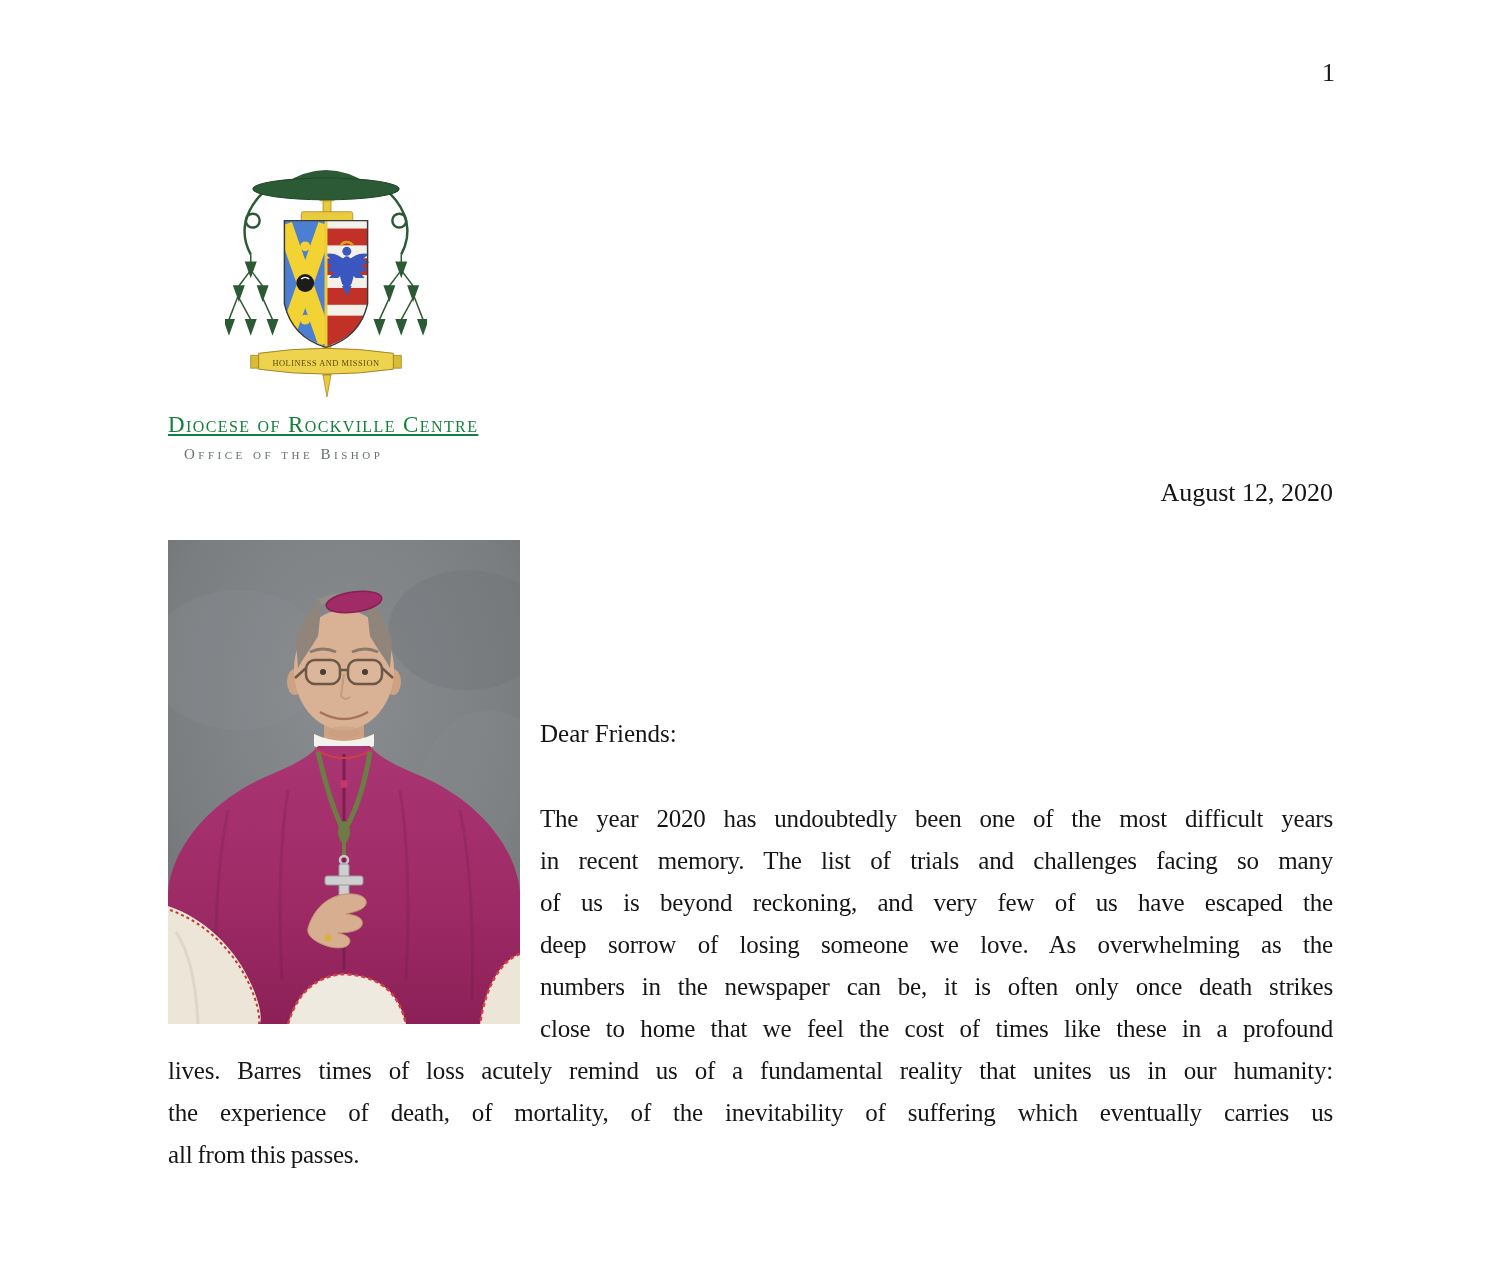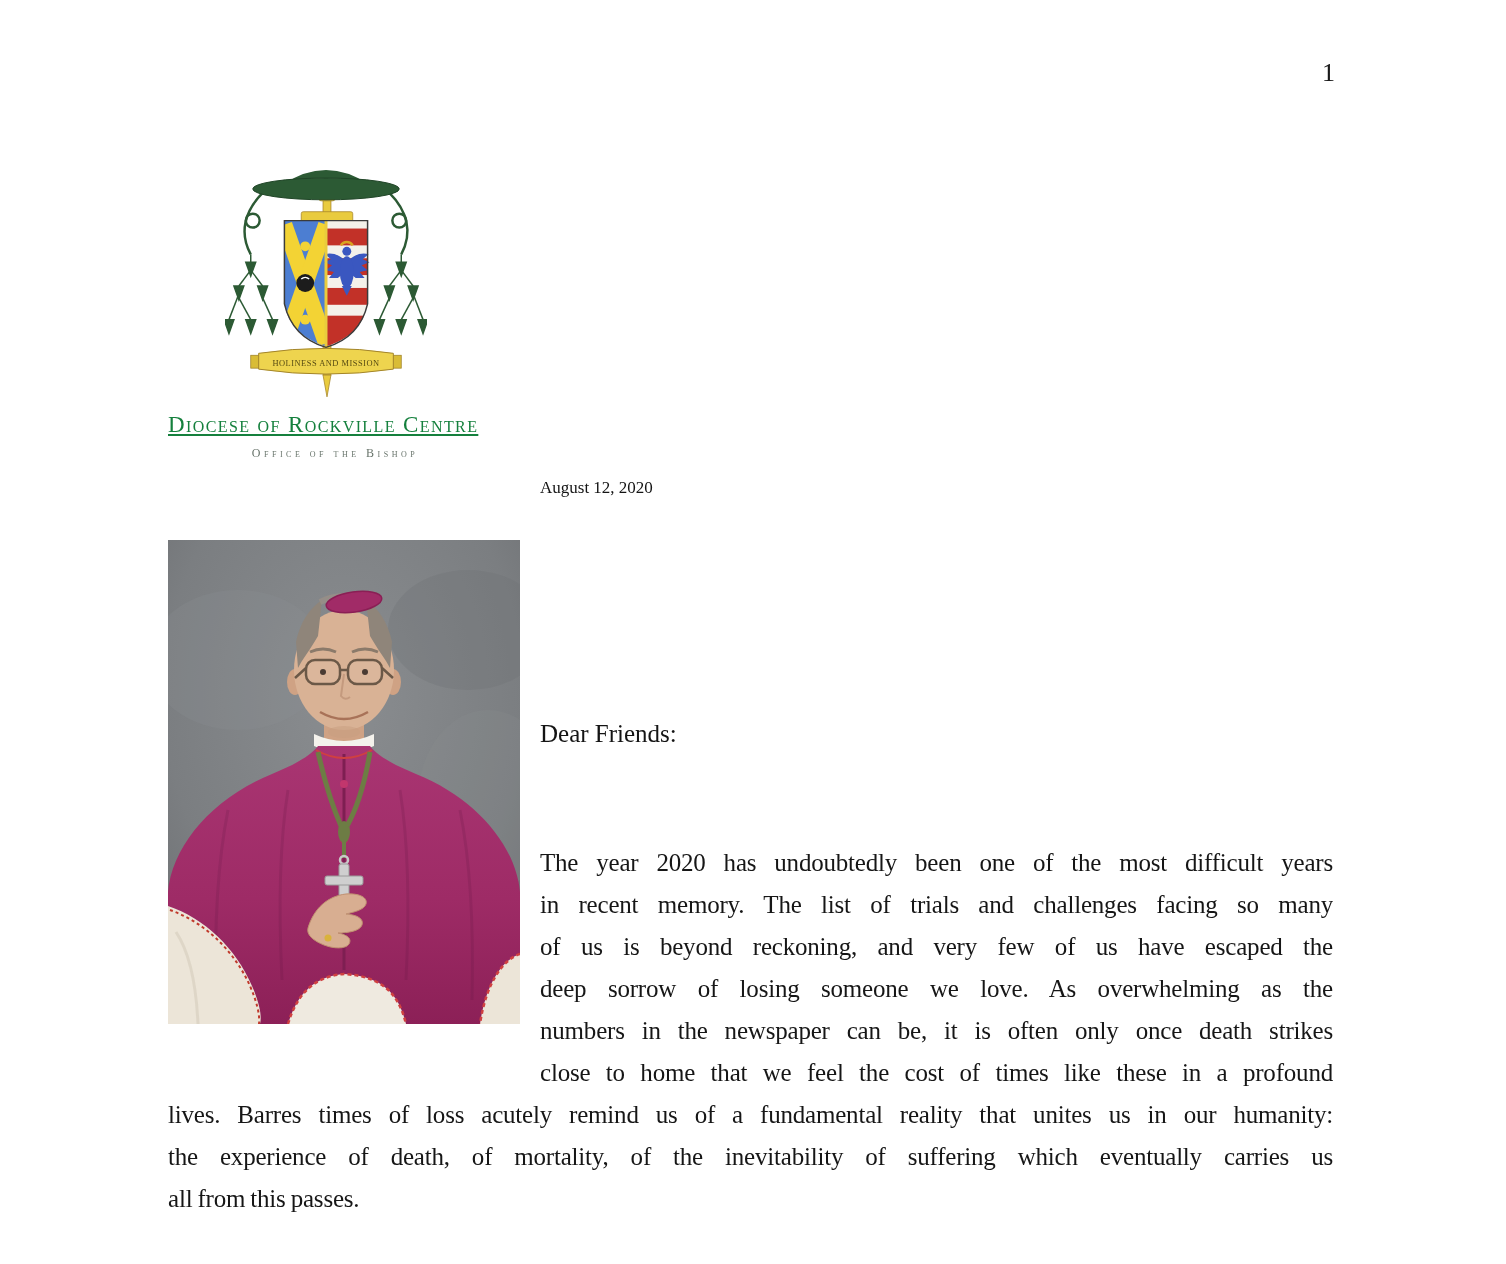--- a/index.html
+++ b/index.html
@@ -11,34 +11,34 @@
   .abs{position:absolute;}
   
   .page-number{top:58px;right:171px;font-size:26px;color:#1a1a1a;}
   
   .crest{left:225px;top:158px;width:202px;height:250px;}
   .org-name{
     left:168px;top:412px;width:350px;font-size:23px;letter-spacing:1.4px;
     font-variant:small-caps;color:#15803d;white-space:nowrap;text-decoration:underline;
   }
   .org-office{
-    left:160px;top:446px;width:350px;text-align:center;font-size:12px;
+    left:184px;top:446px;width:350px;font-size:15px;
     letter-spacing:3.5px;font-variant:small-caps;color:#67736a;white-space:nowrap;
   }
   
-  .date-line{left:540px;top:478px;width:793px;text-align:left;font-size:17px;font-family:Liberation Serif, serif;}
+  .date-line{left:540px;top:478px;width:793px;text-align:right;font-size:26px;font-family:Liberation Serif, serif;}
   
   .photo{left:168px;top:540px;width:352px;height:484px;}
   .photo svg{display:block;}
   
   .title-block{left:540px;top:556px;width:800px;font-size:36px;line-height:54px;color:#0f0f0f;}
   
   .salutation{left:540px;top:720px;font-size:25px;}
   
-  .body-lines{left:168px;top:798px;width:1165px;font-size:25px;margin-top:44px;}
+  .body-lines{left:168px;top:798px;width:1165px;font-size:25px;}
   .bline{
     height:42px;line-height:42px;overflow:hidden;
     text-align:justify;text-align-last:justify;
     letter-spacing:-0.2px;word-spacing:-1px;color:#161616;
   }
   .bline.narrow{margin-left:372px;width:793px;}
   .bline.wide{width:1165px;}
   .bline.last{text-align-last:left;}
 </style>
 </head>

